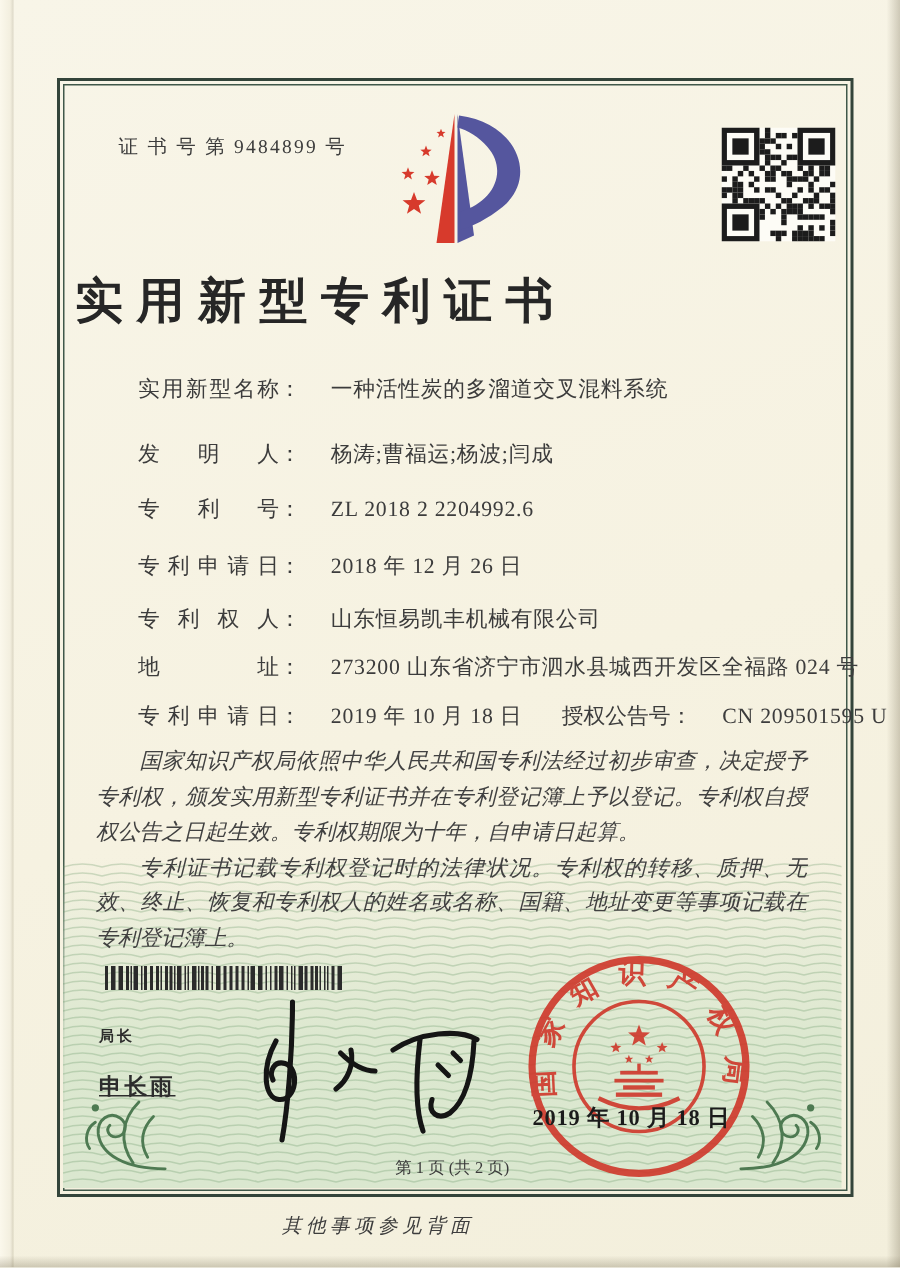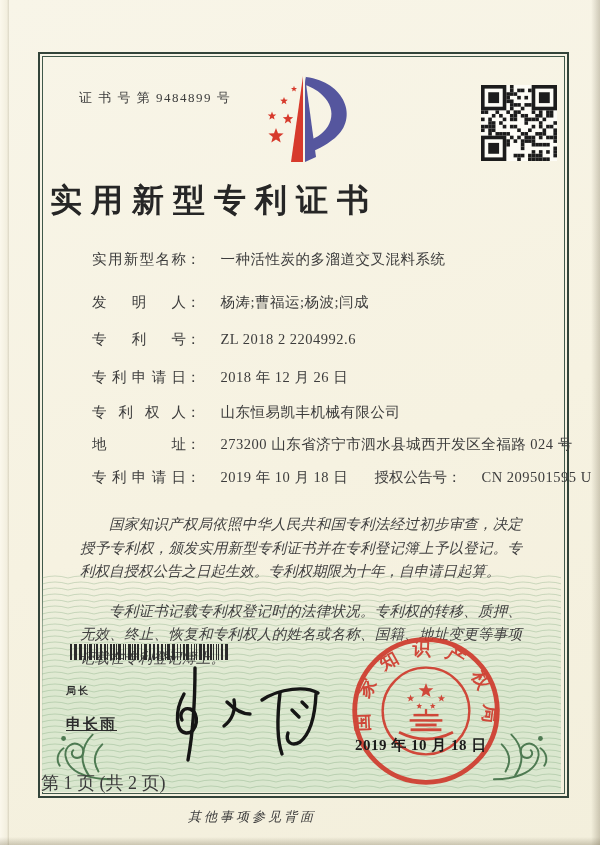--- a/index.html
+++ b/index.html
@@ -32,35 +32,35 @@
   
   .row{position:absolute;left:64px;width:480px;font-size:14.5px;color:#3c3c3c;z-index:2;white-space:nowrap;}
   .lab{display:inline-block;width:94px;text-align:justify;text-align-last:justify;vertical-align:bottom;margin-left:28px;}
   .colon{margin-right:9px;}
   .val{letter-spacing:.5px;margin-left:11px;}
   .val-date{display:inline-block;width:146px;}
   .lab2{margin-left:8px;font-family:Liberation Serif, serif;}
   
   .paras{position:absolute;left:64px;top:497px;width:474px;font-size:14.5px;line-height:23.5px;
     color:#414141;text-align:justify;font-style:italic;z-index:2;}
-  .paras p{margin:16px;text-indent:2em;}
+  .paras p{margin:0;text-indent:2em;}
   
   .barcode{position:absolute;left:70px;top:644px;width:160px;height:16px;z-index:2;}
   .director-title{position:absolute;left:66px;top:684px;font-size:10px;font-weight:600;color:#2d2d2d;
     font-family:"Liberation Sans","DejaVu Sans",sans-serif;letter-spacing:2px;z-index:2;}
   .director-name{position:absolute;left:66px;top:715px;font-size:15px;font-weight:600;color:#2d2d2d;
     font-family:"Liberation Sans","DejaVu Sans",sans-serif;letter-spacing:2px;z-index:2;text-decoration:underline;}
   .signature{position:absolute;left:150px;top:660px;width:180px;height:105px;z-index:3;}
   .seal{position:absolute;left:347px;top:632px;width:158px;height:158px;z-index:3;opacity:.9;}
   .seal-ring{fill:none;stroke:#cf372a;stroke-width:5;}
   .seal-ring-text{fill:#cf372a;font-size:19px;font-weight:700;}
   .emblem-circle{fill:none;stroke:#cf372a;stroke-width:2.5;}
   .seal-date{position:absolute;left:355px;top:736px;width:170px;font-size:15px;font-weight:700;
     color:#1b1b1b;letter-spacing:.5px;z-index:4;}
-  .page-num{position:absolute;left:41px;top:771px;width:521px;text-align:left;font-size:18px;
+  .page-num{position:absolute;left:41px;top:771px;width:521px;text-align:center;font-size:11px;
     color:#3b3b3b;z-index:4;}
   .back-note{position:absolute;left:0;top:808px;width:504px;text-align:center;font-size:13px;
     letter-spacing:3px;color:#3d3d3d;font-style:italic;z-index:2;}
 </style>
 </head>
 <body>
 
 <div class="sheet">
 
   <div class="frame"></div>

